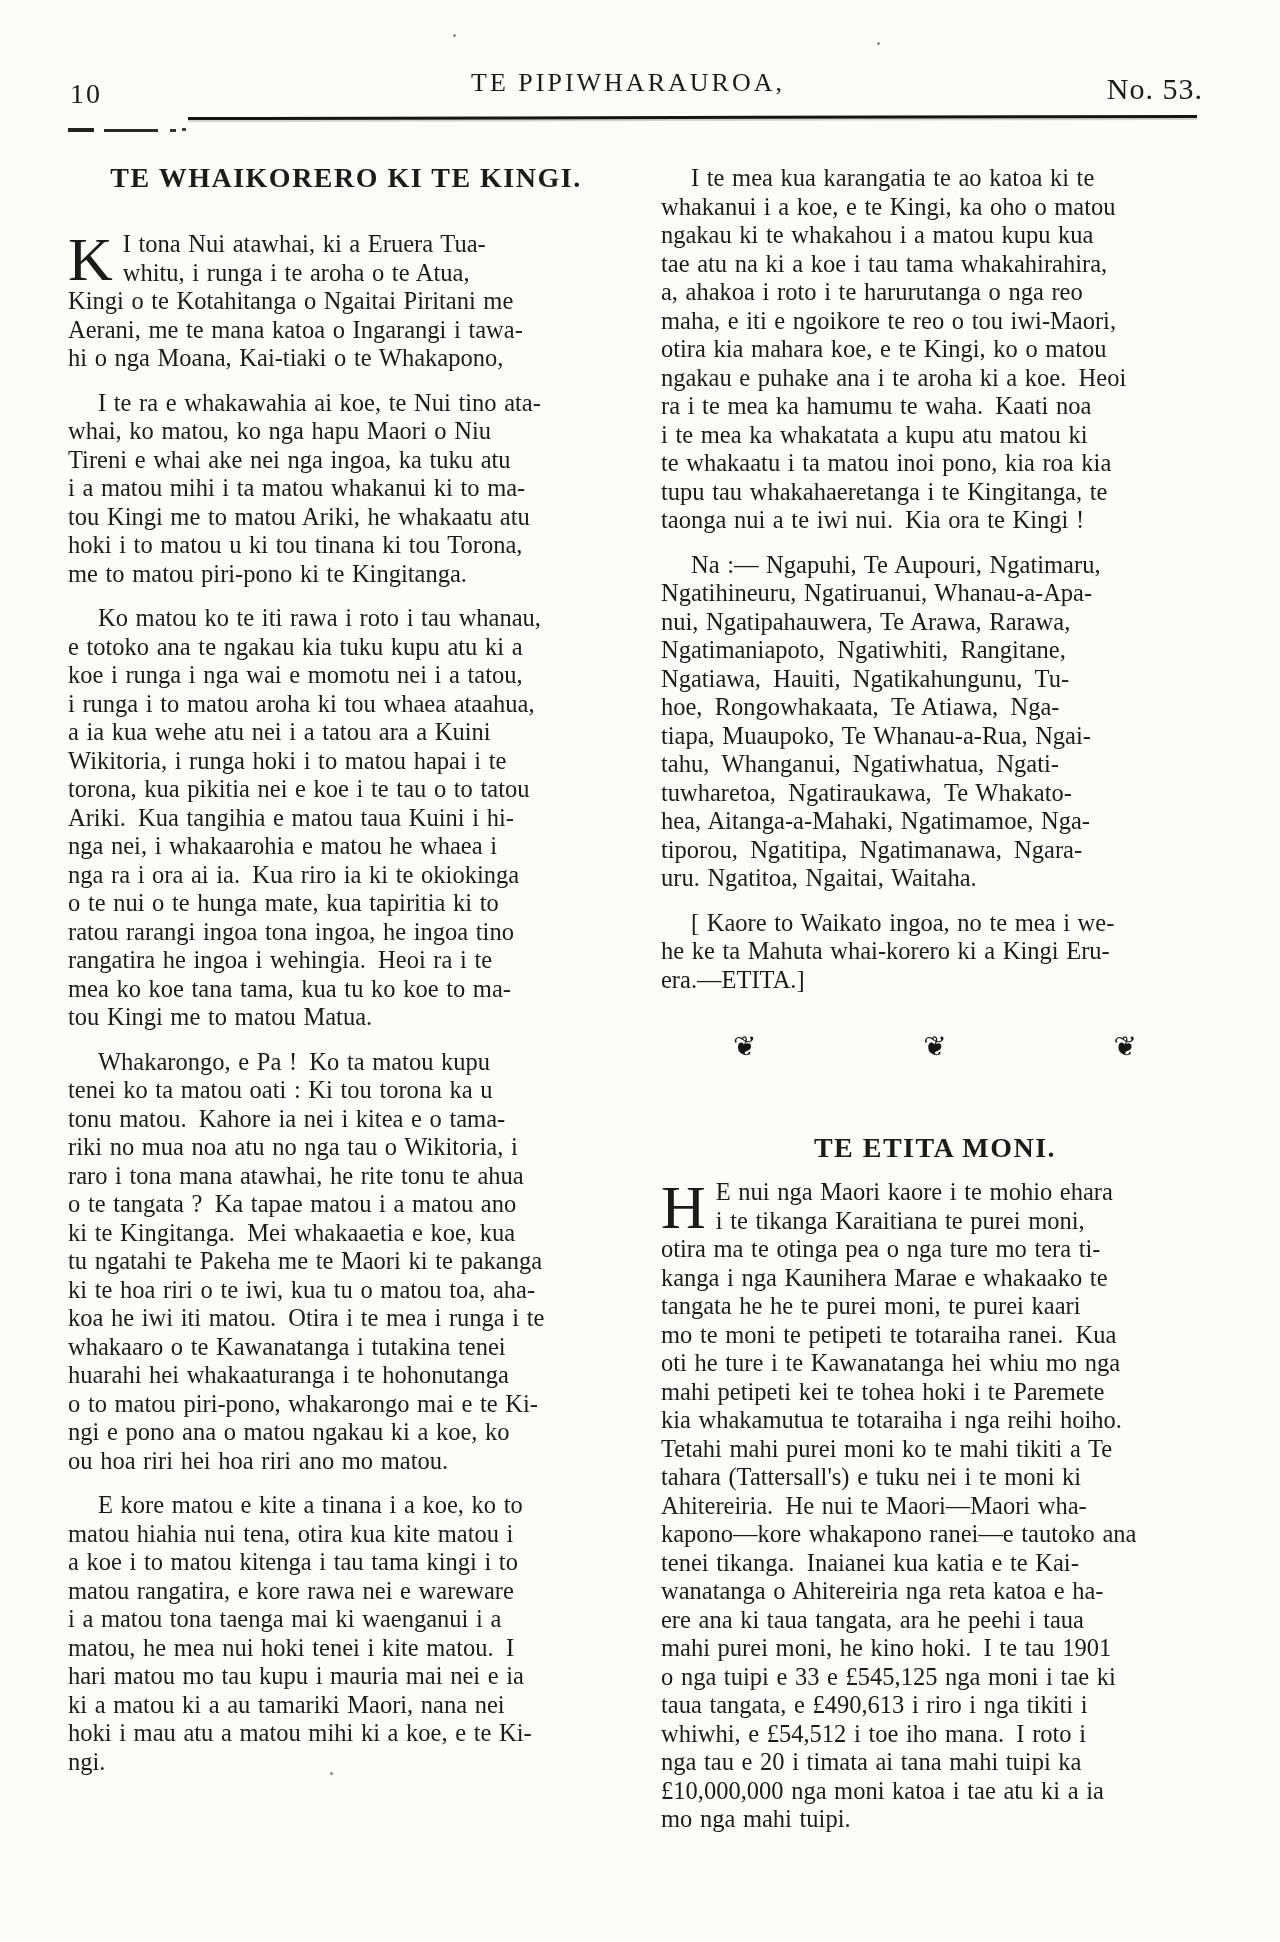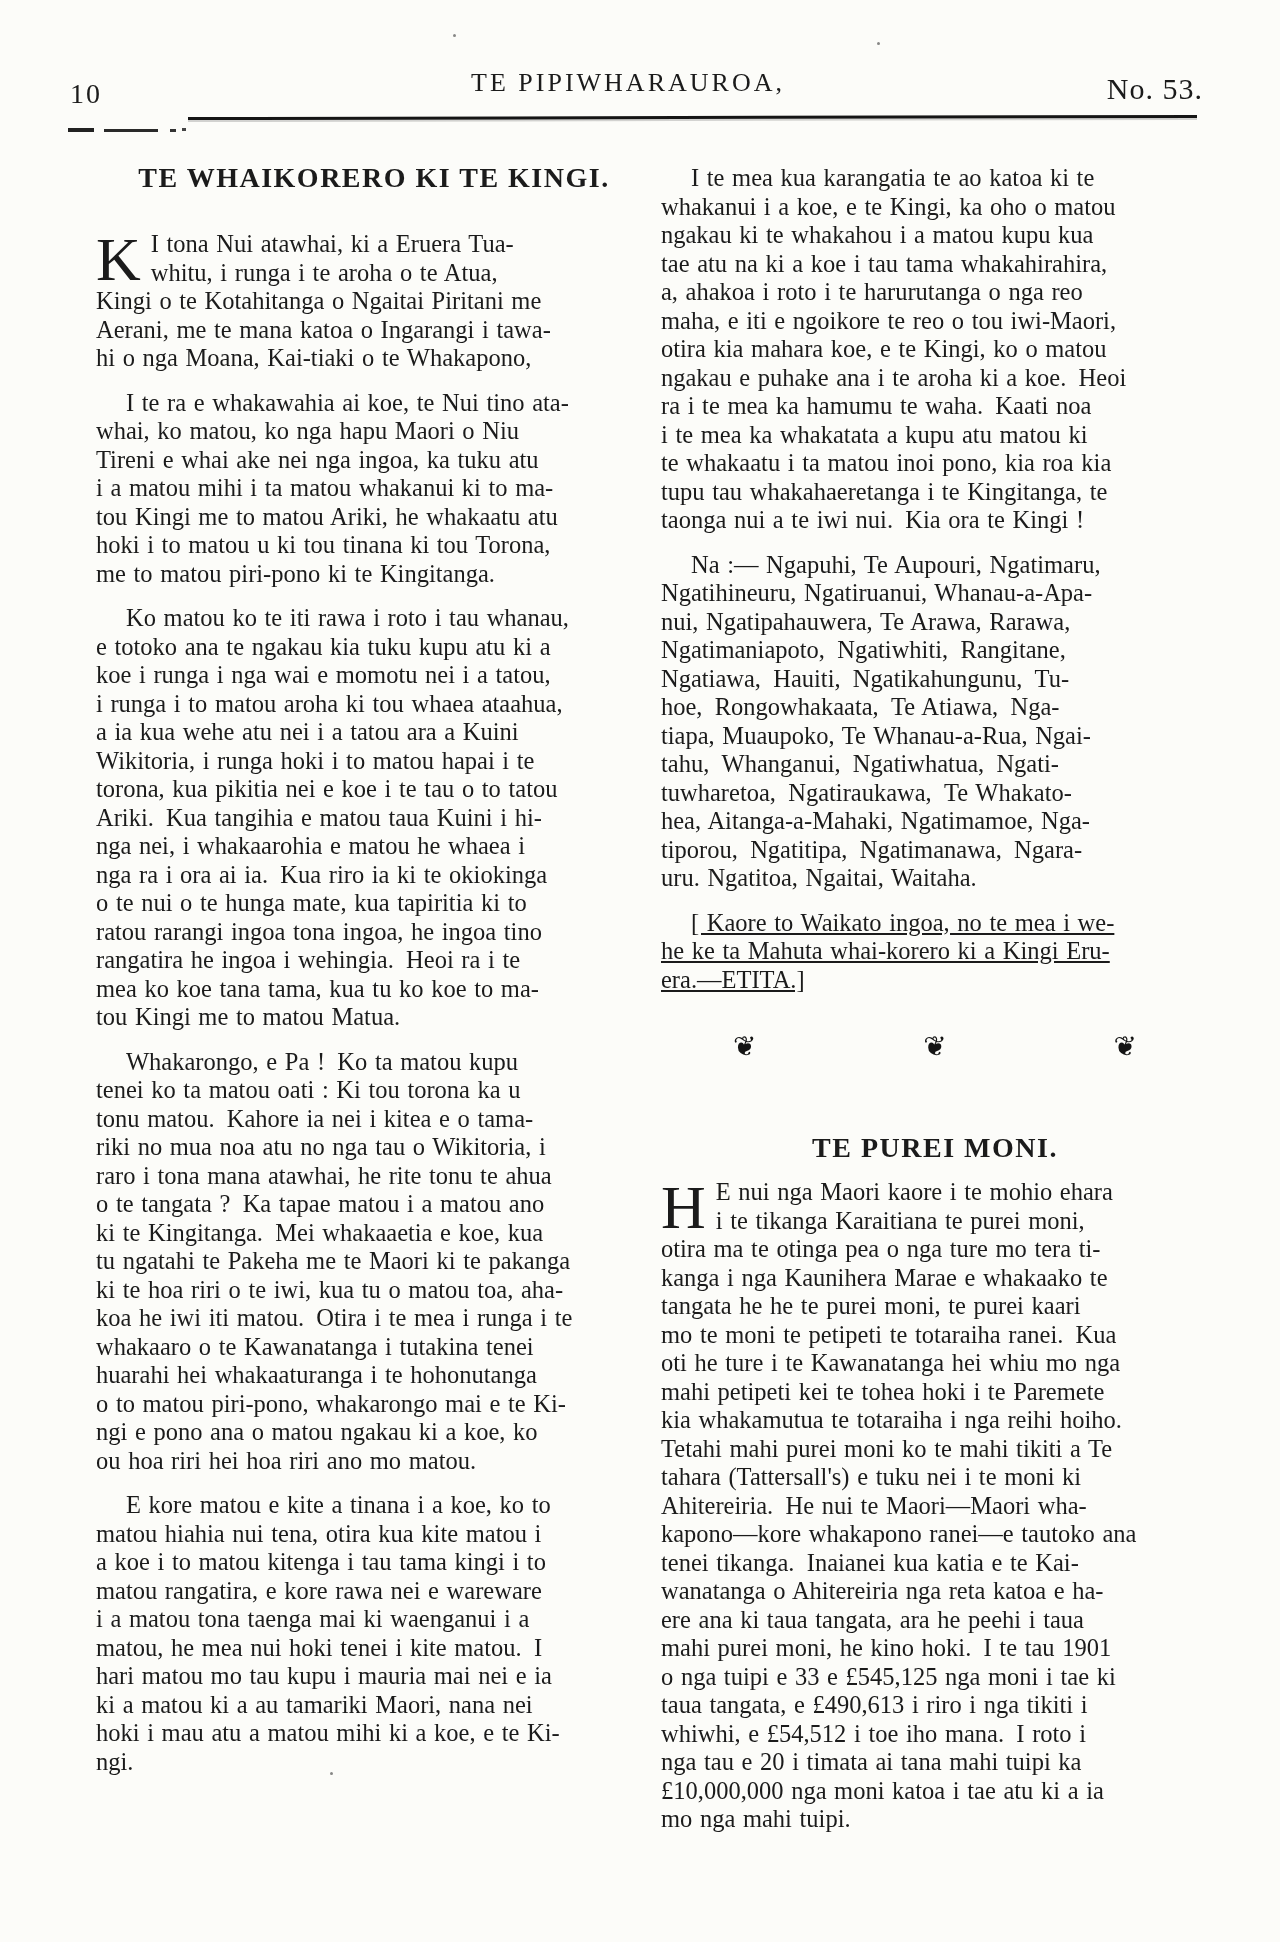--- a/index.html
+++ b/index.html
@@ -32,21 +32,21 @@
     background:#151515;transform:rotate(-0.12deg);
     box-shadow:0 2px 0 rgba(20,20,20,.18);
   }
   .rule-frag1{position:absolute;left:68px;top:128px;width:26px;height:4px;background:#222;}
   .rule-frag2{position:absolute;left:104px;top:129px;width:54px;height:3px;background:#2a2a2a;}
   .rule-frag3{position:absolute;left:170px;top:129px;width:6px;height:3px;background:#333;}
   .rule-frag4{position:absolute;left:182px;top:128px;width:4px;height:3px;background:#444;}
   .scan-speck{position:absolute;background:#555;border-radius:50%;opacity:.7;}
   
   .column{position:absolute;top:150px;}
-  .col-left{left:68px;width:556px;margin-left:28px;}
+  .col-left{left:68px;width:556px;}
   .col-right{left:661px;width:548px;}
   .article-heading{
     text-align:center;font-weight:bold;
     font-size:28px;letter-spacing:1.5px;
     line-height:32px;margin:12px 0 36px;
   }
   .col-right .article-heading{margin:68px 0 0;}
   .para{
     font-size:24.5px;line-height:28.5px;
     word-spacing:1.5px;
@@ -57,21 +57,21 @@
   .indent{text-indent:30px;}
   .first-para{margin-top:14px;}
   .dropcap-para{margin-top:36px;}
   .col-right .dropcap-para{margin-top:14px;}
   .dropcap{
     float:left;
     font-size:62px;line-height:50px;
     padding:4px 10px 0 0;
     font-weight:normal;
   }
-  .editor-note{margin-top:16px;text-decoration:underline;}
+  .editor-note{margin-top:16px;}
   .ornament-row{
     display:flex;justify-content:space-between;
     padding:0 72px;margin-top:36px;
     font-family:"DejaVu Sans",sans-serif;
     font-size:28px;line-height:34px;color:#141414;
   }
 </style>
 </head>
 <body>
 
@@ -177,21 +177,21 @@
     <p class="para indent editor-note"><span class="para-text">[ Kaore to Waikato ingoa, no te mea i we-
 he ke ta Mahuta whai-korero ki a Kingi Eru-
 era.—ETITA.]</span></p>
 
     <div class="ornament-row">
       <span>❦</span>
       <span>❦</span>
       <span>❦</span>
     </div>
 
-    <div class="article-heading">TE PUREI MONI.</div>
+    <div class="article-heading">TE ETITA MONI.</div>
 
     <p class="para dropcap-para">
       <span class="dropcap">H</span><span class="para-text">E nui nga Maori kaore i te mohio ehara
 i te tikanga Karaitiana te purei moni,
 otira ma te otinga pea o nga ture mo tera ti-
 kanga i nga Kaunihera Marae e whakaako te
 tangata he he te purei moni, te purei kaari
 mo te moni te petipeti te totaraiha ranei. Kua
 oti he ture i te Kawanatanga hei whiu mo nga
 mahi petipeti kei te tohea hoki i te Paremete

